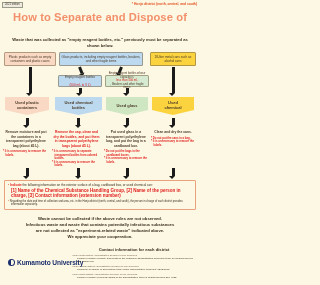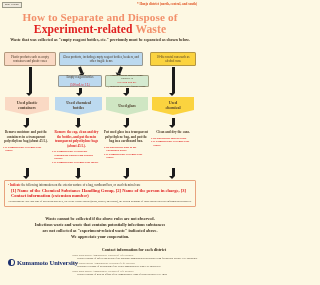--- a/index.html
+++ b/index.html
@@ -3,21 +3,21 @@
 <meta charset="utf-8">
 <style>
   html,body{margin:0;padding:0;}
   body{
     width:200px;height:285px;overflow:hidden;
     background:#fdf8e3;
     font-family:"Liberation Sans", sans-serif;
     color:#4a3a28;
     position:relative;
   }
-  .poster{position:relative;width:200px;height:285px;box-sizing:border-box;font-family:Liberation Serif, serif;}
+  .poster{position:relative;width:200px;height:285px;box-sizing:border-box;}
 
   
   .edition{
     position:absolute;left:2px;top:1.5px;
     border:1px solid #9a9a8a;background:#efeade;
     font-size:2.6px;line-height:4.4px;padding:0 2px;
     color:#3a3226;letter-spacing:.05px;
   }
   .district-note{
     position:absolute;right:3px;top:2px;
@@ -139,24 +139,20 @@
 </style>
 </head>
 <body>
 
 <div class="poster">
 
   <div class="edition">2021 edition</div>
   <div class="district-note">* Honjo district (north, central, and south)</div>
 
   <div class="title1">How to Separate and Dispose of</div>
-  <div class="title2">
-    <span class="red">Experiment-related</span>
-    <span class="peach">Waste</span>
-  </div>
   <div class="subtitle">Waste that was collected as "empty reagent bottles, etc." previously must be separated as shown below.</div>
 
   <div class="bx pink" style="left:4px;top:52px;width:52px;height:14px;padding:1px;">
     <span style="font-size:3.1px;line-height:4px;">Plastic products such as empty containers and plastic cases</span>
   </div>
 
   <div class="bx ltblue" style="left:59px;top:52px;width:84px;height:14px;padding:1px;">
     <span style="font-size:3.1px;line-height:4px;">Glass products, including empty reagent bottles, beakers, and other fragile items</span>
   </div>
 

